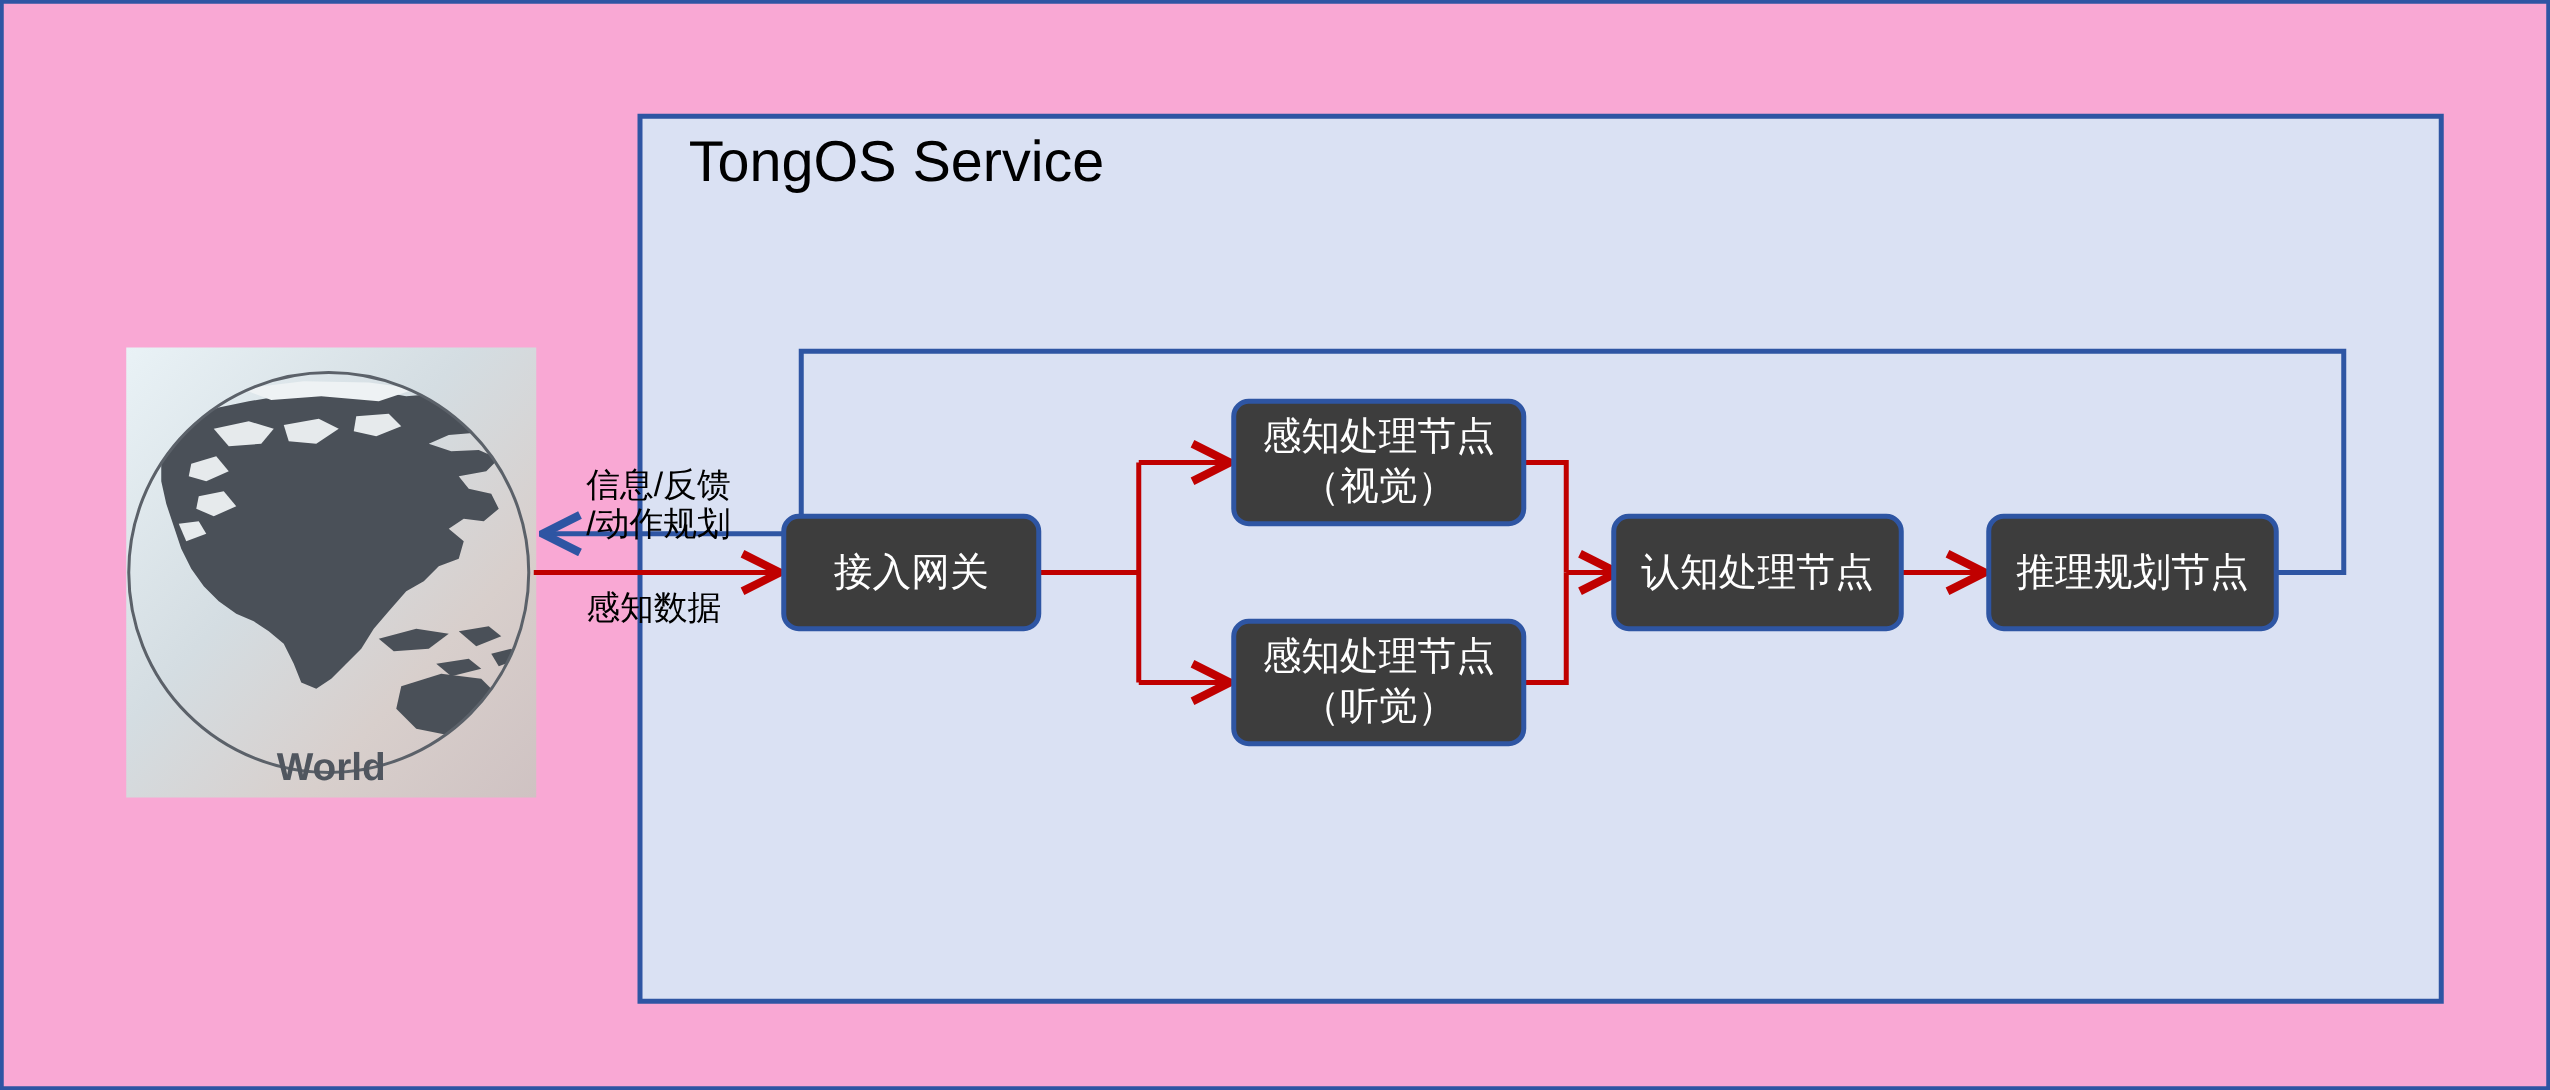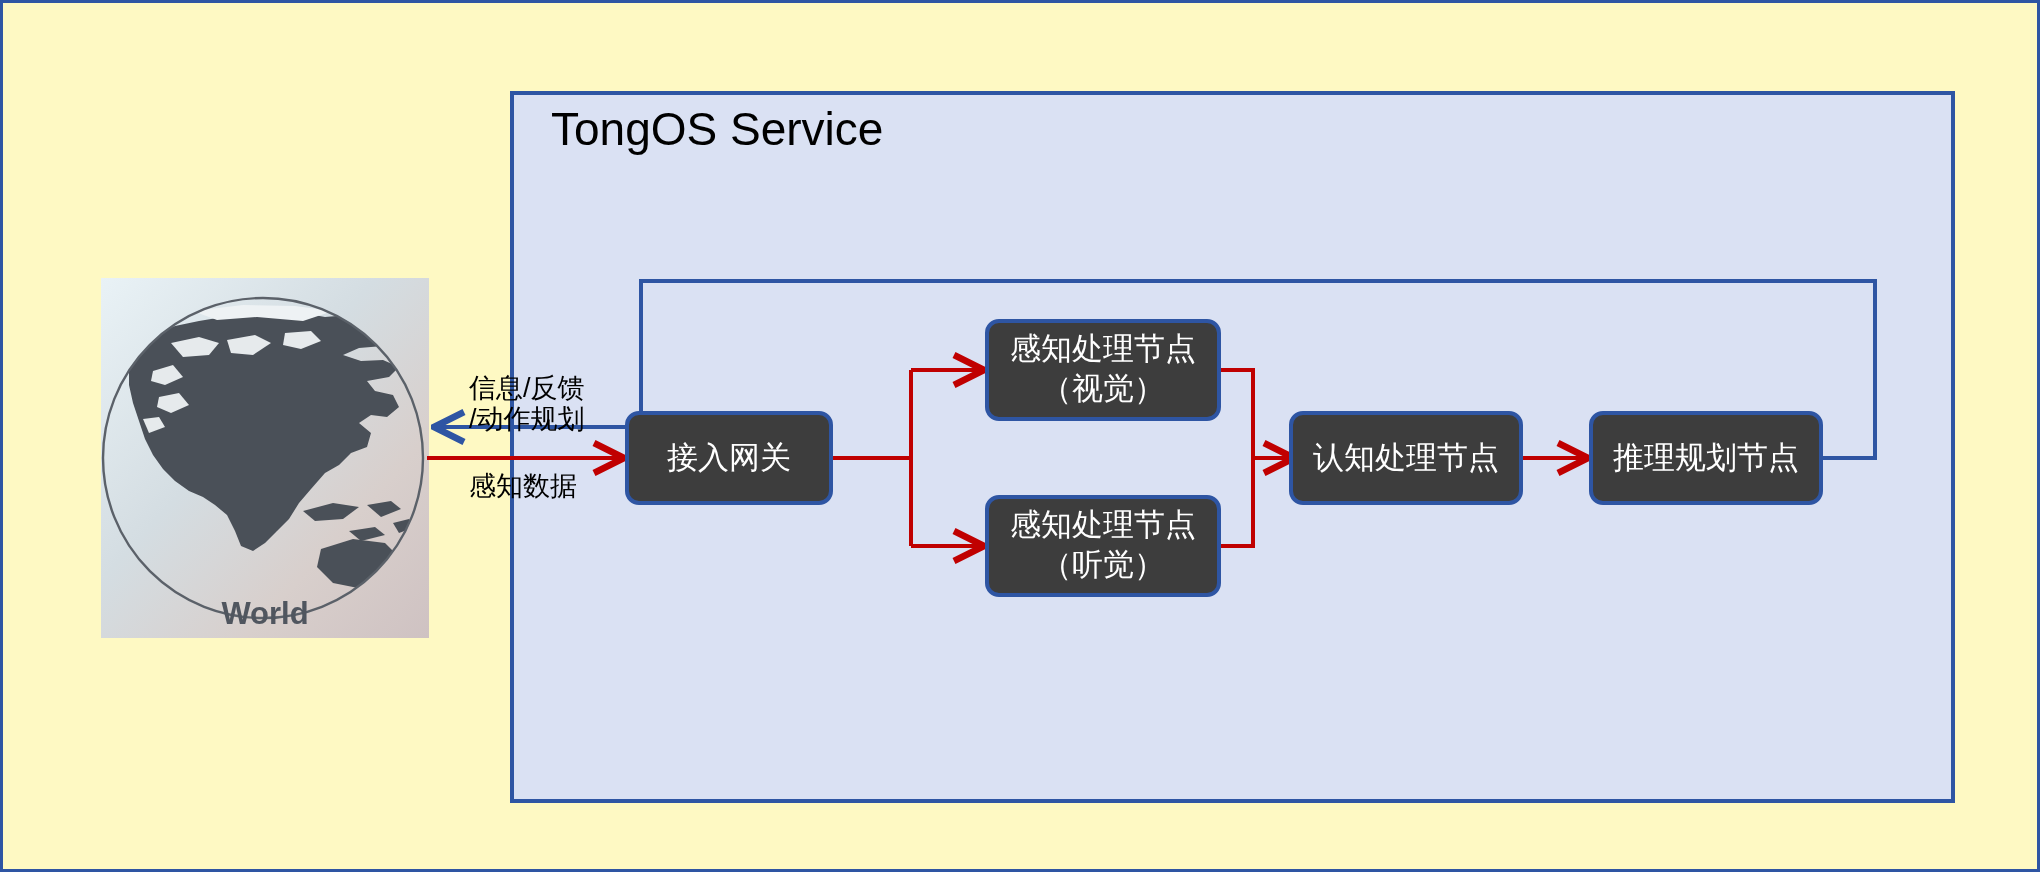--- a/index.html
+++ b/index.html
@@ -8,21 +8,21 @@
     padding: 0;
     background: #ffffff;
   }
   body {
     font-family: "Liberation Sans", "DejaVu Sans", sans-serif;
   }
   #canvas {
     position: relative;
     width: 2040px;
     height: 872px;
-    background: #fef9c3;
+    background: #f9a8d4;
     box-sizing: border-box;
     border: 3px solid #2e55a3;
     overflow: hidden;
   }
   #diagram-svg {
     position: absolute;
     left: 0;
     top: 0;
     width: 2040px;
     height: 872px;

